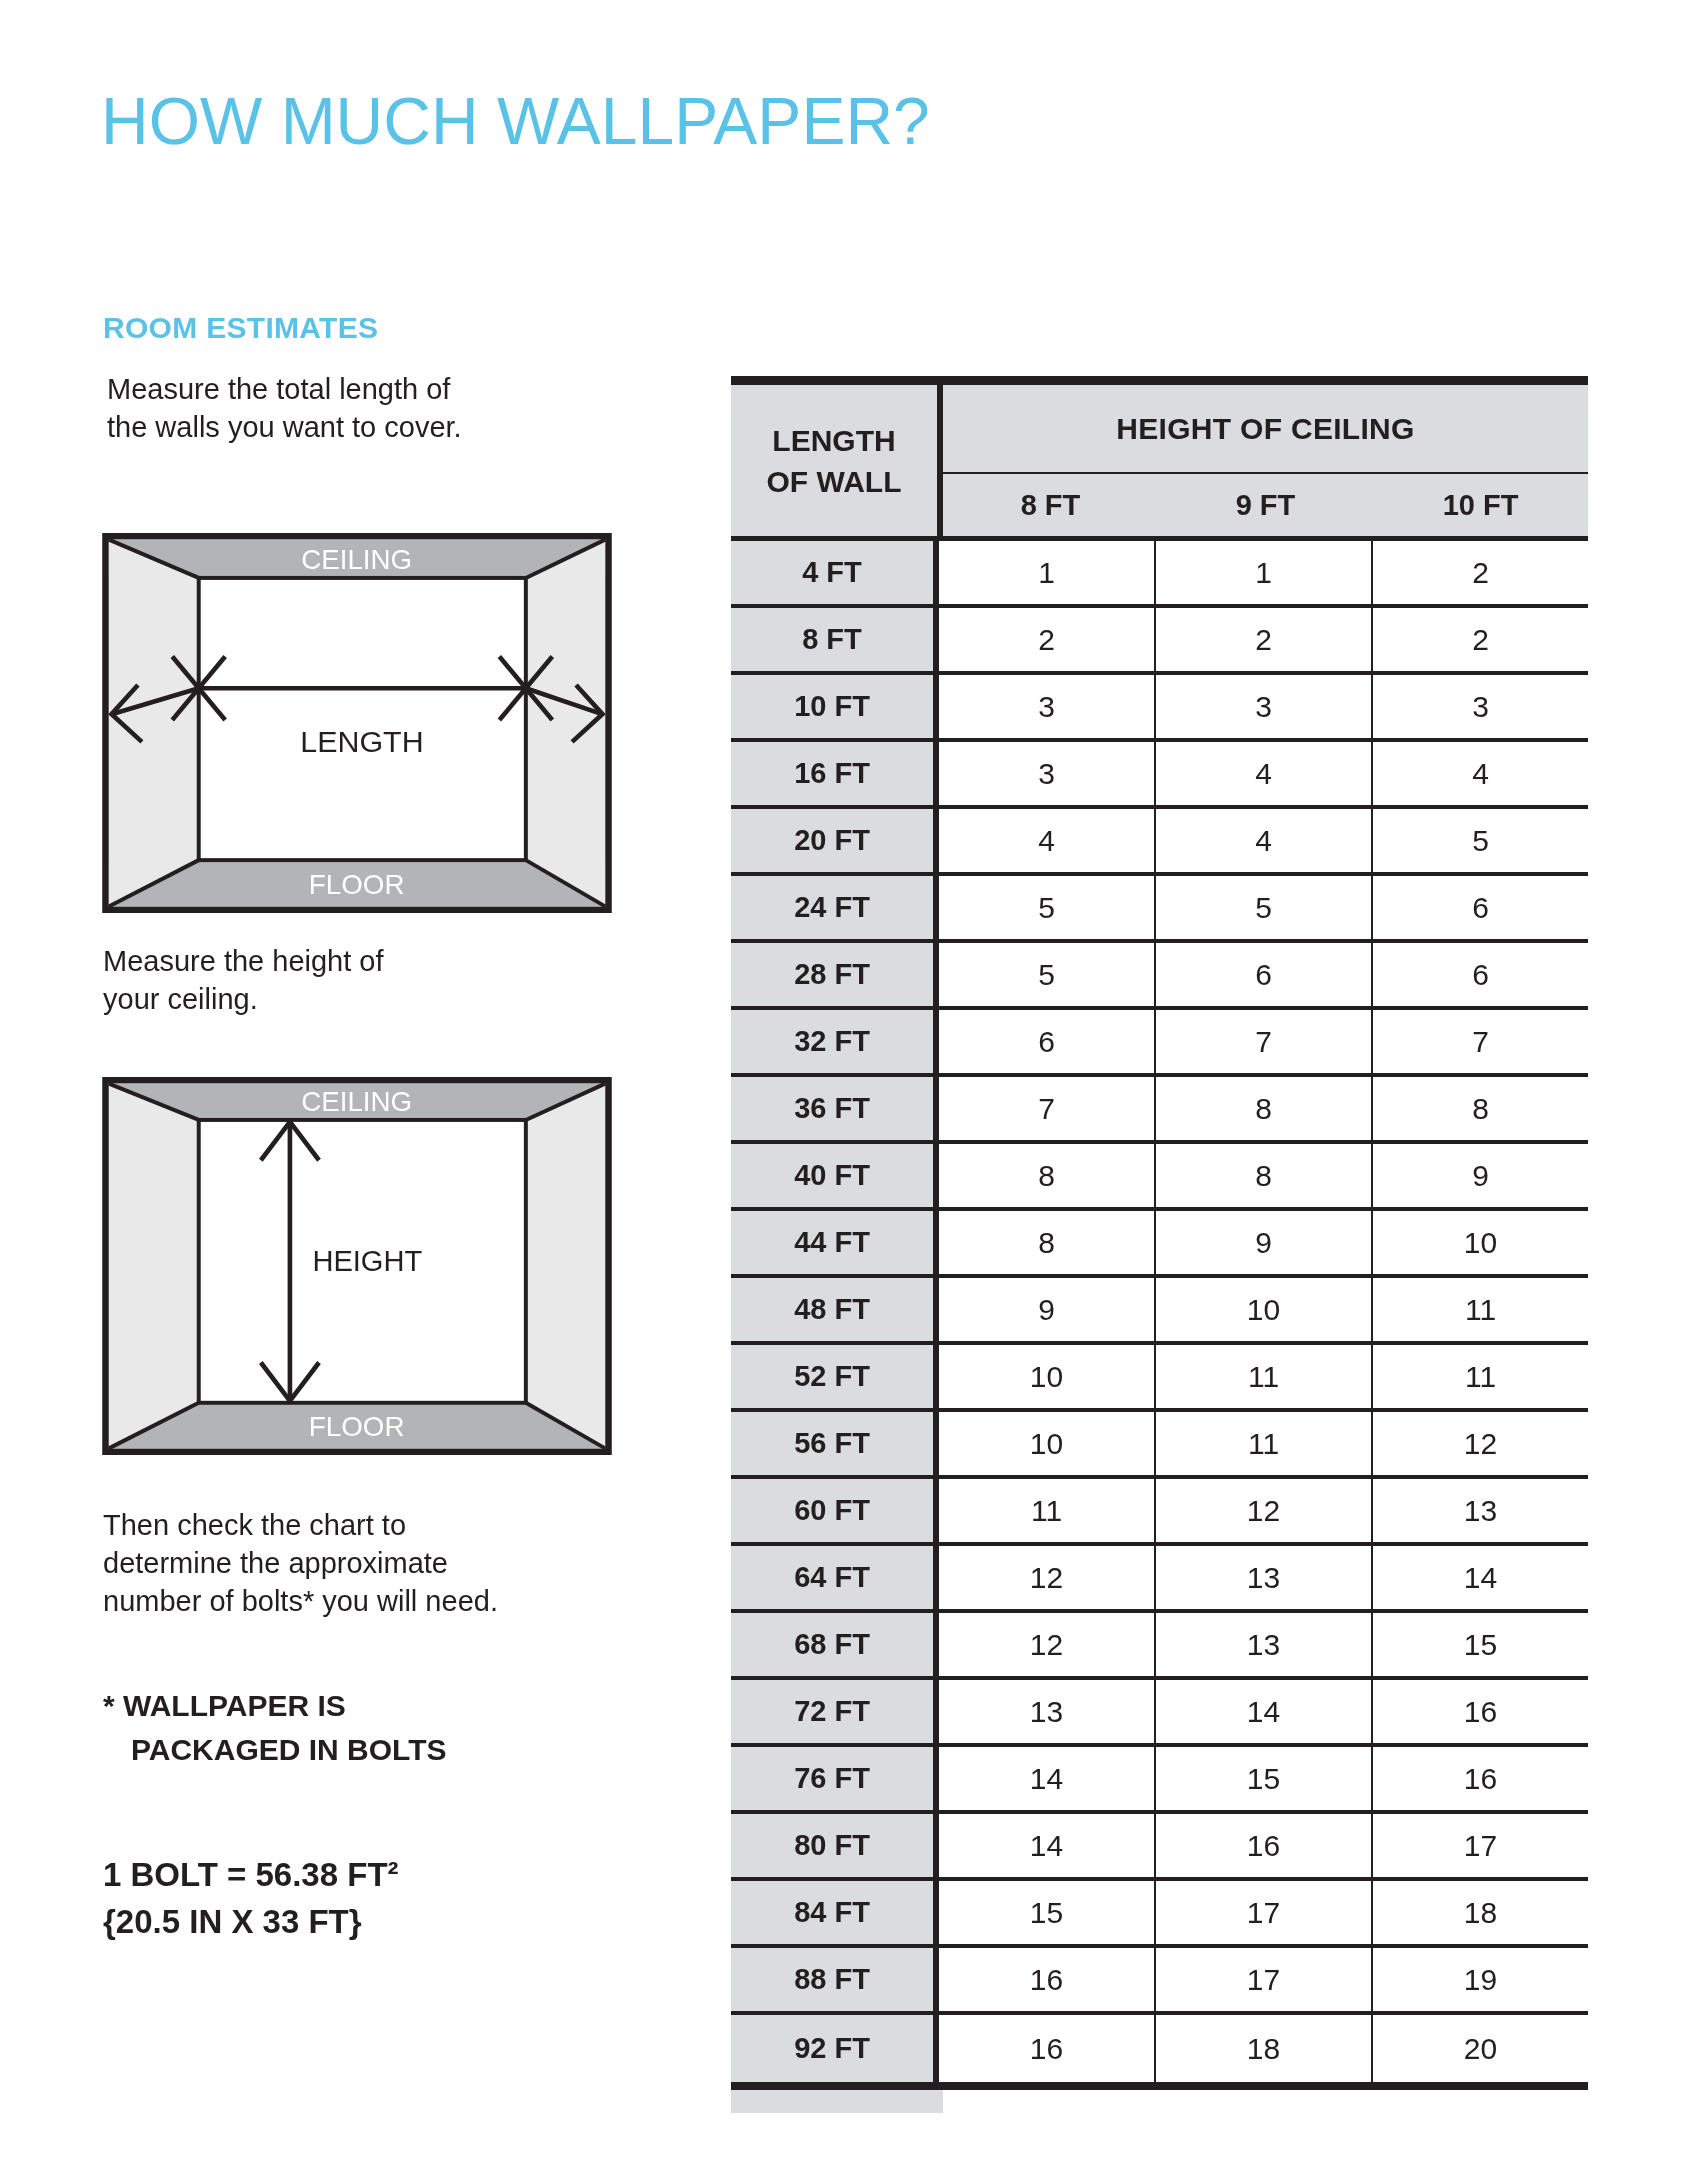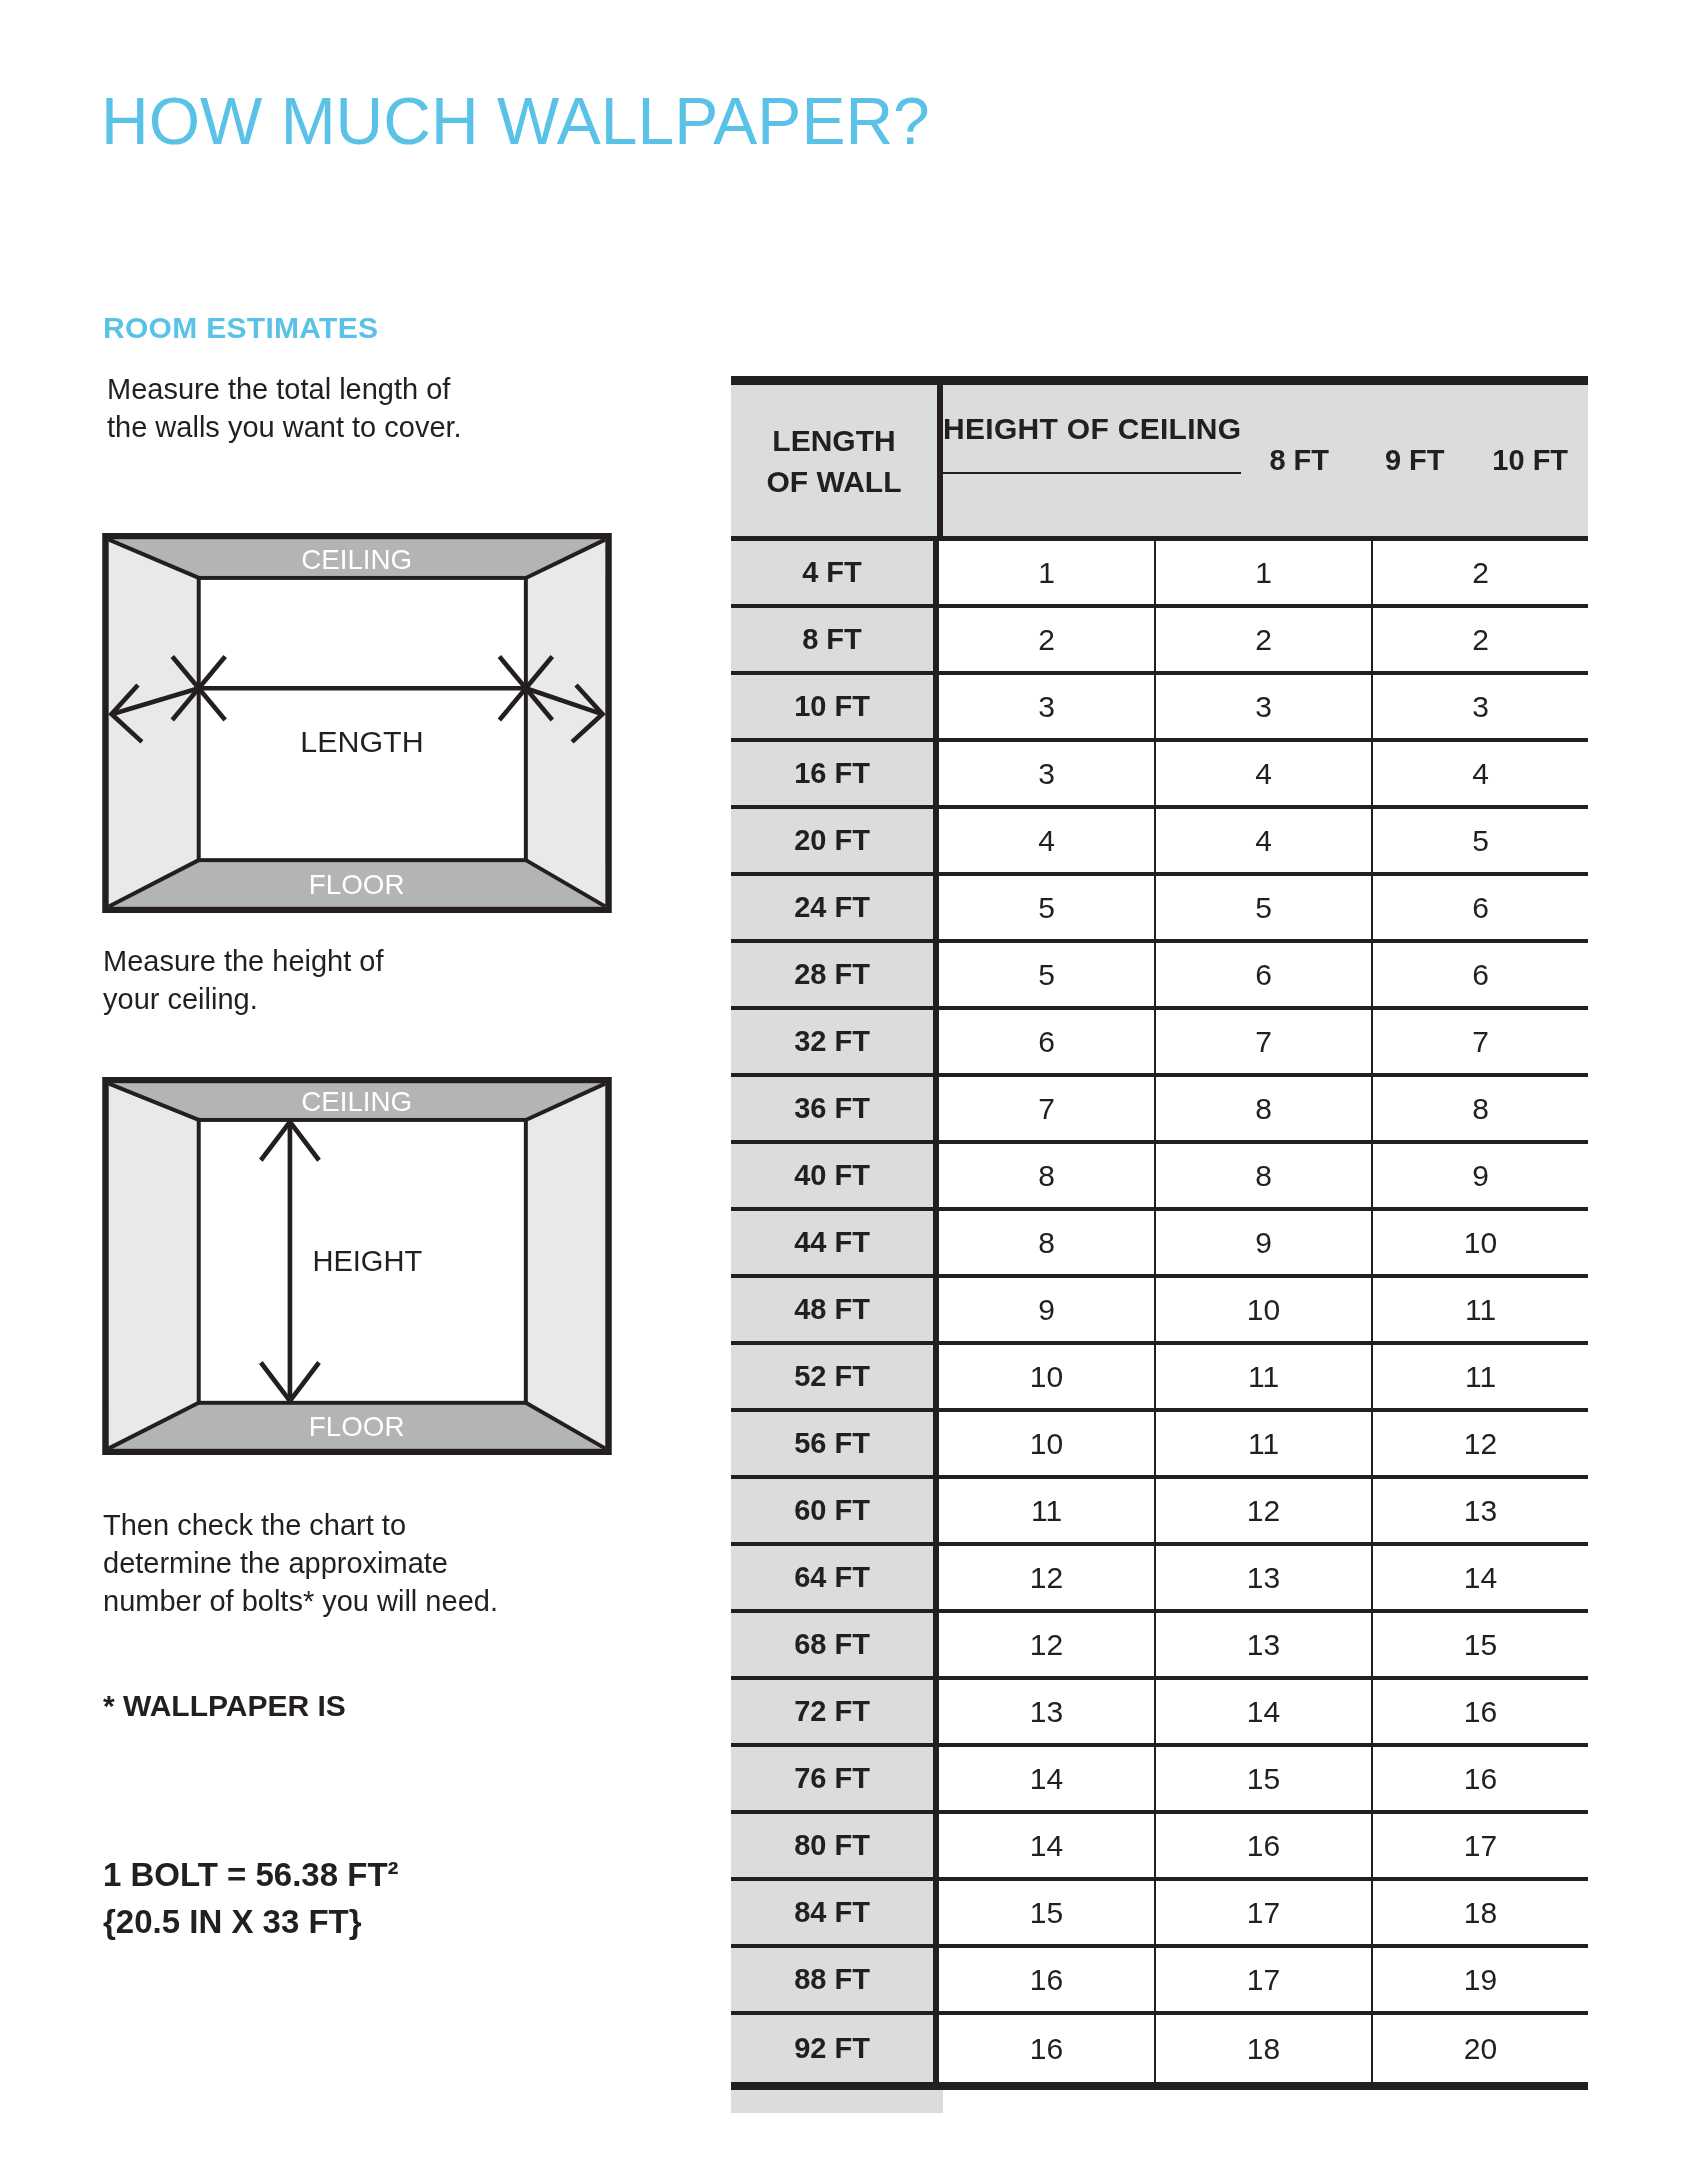--- a/index.html
+++ b/index.html
@@ -34,21 +34,21 @@
   .dim-label { font-size:46px; fill:#231F20; }
 
   
   .tablewrap { left:731px; top:376px; width:857px; }
   .t-topbar { height:9.3px; background:#231F20; }
   .t-bottombar { height:8px; background:#231F20; }
   .t-header { display:flex; height:156px; background:#DBDCDD; border-bottom:5.3px solid #231F20; }
   .t-corner { width:212px; border-right:6.6px solid #231F20;
               display:flex; flex-direction:column; justify-content:center; align-items:center;
               font-weight:bold; font-size:30px; line-height:41px; }
-  .t-right { flex:1; display:flex; flex-direction:row; }
+  .t-right { flex:1; display:flex; flex-direction:column; }
   .t-ceil { height:89px; border-bottom:2.6px solid #231F20;
             display:flex; align-items:center; justify-content:center;
             font-weight:bold; font-size:30px; letter-spacing:0.3px; }
   .t-sub { flex:1; display:flex; }
   .t-subcell { flex:1; display:flex; align-items:center; justify-content:center; font-weight:bold; font-size:29px; }
   .t-row { display:flex; height:67px; border-bottom:4px solid #231F20; }
   .t-row:last-child { border-bottom:none; }
   .t-rowlabel { width:208px; border-right:6.6px solid #231F20; background:#DBDCDD;
                 display:flex; align-items:center; justify-content:center; font-weight:bold; font-size:29px; }
   .t-cell { flex:1; background:#ffffff; display:flex; align-items:center; justify-content:center; font-size:30px; }
@@ -125,20 +125,21 @@
   </svg>
 
   <div class="abs para p3">
     <div>Then check the chart to</div>
     <div>determine the approximate</div>
     <div>number of bolts* you will need.</div>
   </div>
 
   <div class="abs footnote">
     <div>* WALLPAPER IS</div>
+    <div class="indent">PACKAGED IN BOLTS</div>
   </div>
 
   <div class="abs boltinfo">
     <div>1 BOLT = 56.38 FT²</div>
     <div>{20.5 IN X 33 FT}</div>
   </div>
 
 
   <div class="abs tablewrap">
     <div class="t-topbar"></div>

